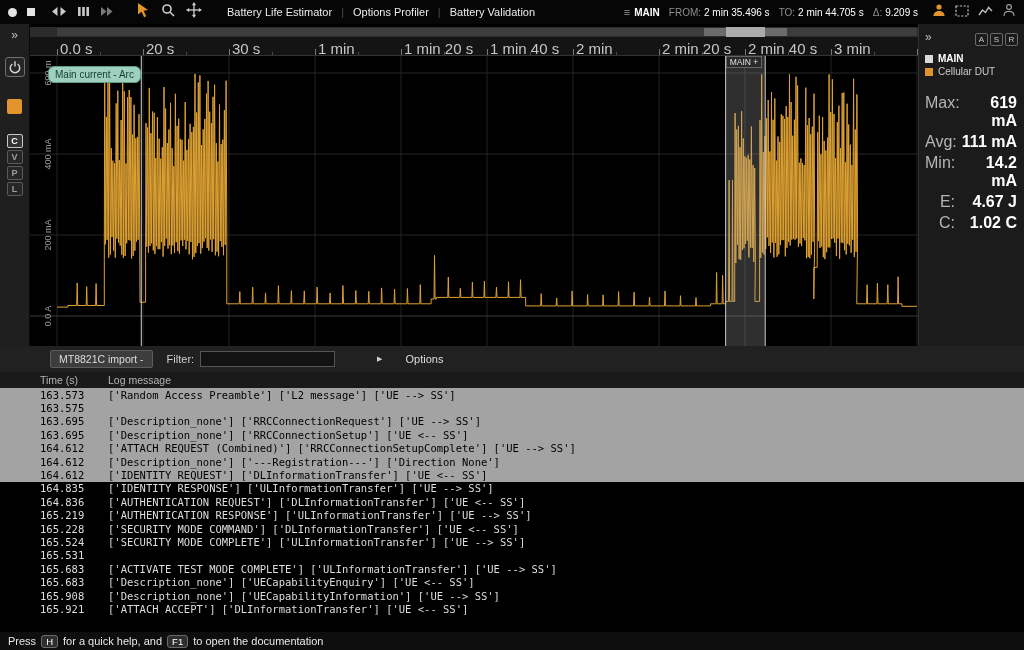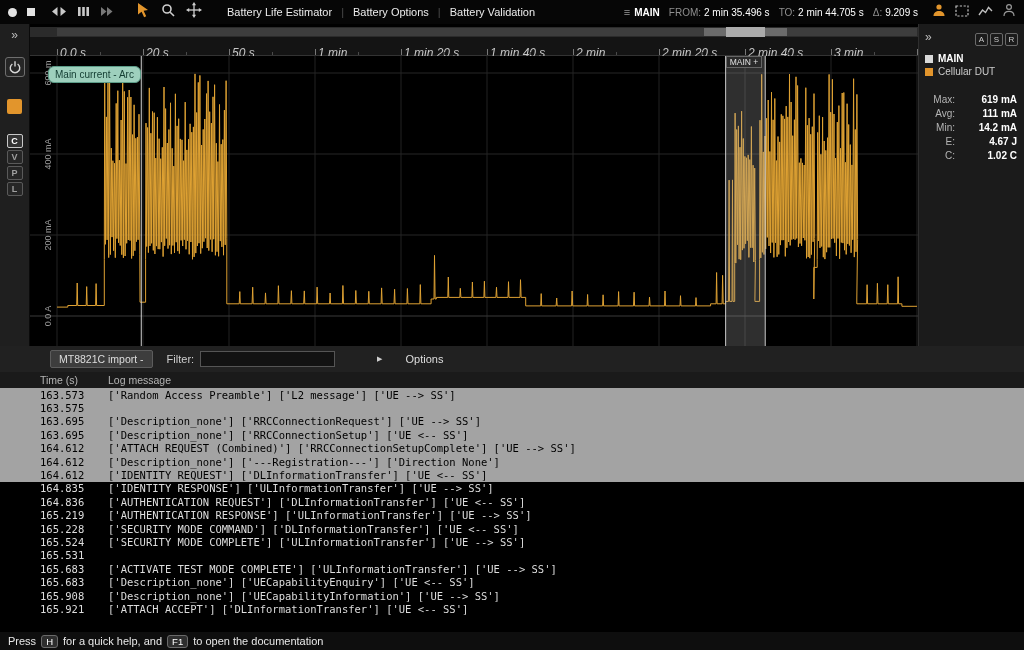--- a/index.html
+++ b/index.html
@@ -34,41 +34,41 @@
   .chan { width:16px; height:14px; border:1px solid #5a5a5a; background:#262626; color:#9f9f9f;
           font-size:9px; font-weight:bold; display:flex; align-items:center; justify-content:center; border-radius:2px; }
   .chan.sel { border-color:#c8c8c8; color:#fff; background:#343434; }
 
   .chart-col { width:888px; display:flex; flex-direction:column; position:relative; overflow:hidden; background:#000; }
   .scrollstrip { height:10px; margin-top:3px; position:relative; background:#2b2b2b; }
   .ss-th  { position:absolute; top:1px; bottom:1px; background:#3d3d3d; }
   .ss-mid { position:absolute; top:1px; bottom:1px; background:#6b6b6b; }
   .ss-sel { position:absolute; top:0; bottom:0; background:#ababab; }
   .ruler { height:19px; position:relative; background:#141414; border-bottom:1px solid #333; }
-  .rlab { position:absolute; top:9px; font-size:12px; color:#c6c6c6; white-space:nowrap;font-style:italic; }
+  .rlab { position:absolute; top:3px; font-size:15px; color:#c6c6c6; white-space:nowrap; }
   .rtick { position:absolute; bottom:0; width:1px; height:6px; background:#777; }
   .rtick.minor { height:3px; background:#4a4a4a; }
   .plot { flex:1; position:relative; background:#000; overflow:hidden; }
   .plot svg { position:absolute; left:0; top:0; }
   .ylab { position:absolute; left:0; width:36px; text-align:center; font-size:9px; color:#9a9a9a;
           transform:translateY(-50%) rotate(-90deg); }
   .trace-chip { position:absolute; left:18px; top:10px; background:#9ed0bd; color:#123c31; font-size:10px;
                 padding:2px 6px; border:1px solid #5c9c88; border-radius:6px; z-index:5; }
   .main-chip { position:absolute; top:0; background:#2a2a2a; border:1px solid #666; color:#e0e0e0;
                font-size:8.5px; padding:0 3px; z-index:5; white-space:nowrap; }
 
   .right-panel { flex:1; background:#1b1b1b; border-left:1px solid #2e2e2e; padding:4px 6px; color:#ccc; }
   .rp-top { display:flex; justify-content:space-between; align-items:center; }
   .cbtn { width:13px; height:13px; border:1px solid #6a6a6a; color:#ccc; font-size:8px; border-radius:2px;
           display:inline-flex; align-items:center; justify-content:center; margin-left:2px; }
   .legend { margin-top:6px; }
   .leg-item { display:flex; align-items:center; gap:5px; height:13px; font-size:10px; }
   .leg-swatch { width:8px; height:8px; display:inline-block; }
   .leg-label.strong { font-weight:bold; color:#fff; }
-  .stats { margin-top:16px; display:grid; grid-template-columns:30px 56px; column-gap:6px; row-gap:3px; font-size:10px; }
+  .stats { margin-top:16px; display:grid; grid-template-columns:30px 56px; column-gap:6px; row-gap:3px; font-size:16px; }
   .st-lab { text-align:right; color:#b5b5b5; }
   .st-val { text-align:right; color:#fff; font-weight:bold; }
 
   
   .log-section { flex:1; display:flex; flex-direction:column; background:#000; overflow:hidden; }
   .log-toolbar { height:26px; flex:0 0 auto; background:#212121; display:flex; align-items:center; font-size:11px; color:#ccc; }
   .import-btn { margin-left:50px; background:#3d3d3d; border:1px solid #5c5c5c; color:#ddd; font-size:10.5px;
                 padding:2px 8px; border-radius:2px; font-family:"Liberation Sans",sans-serif; }
   .filter-lab { margin-left:14px; color:#cfcfcf; }
   .filter-input { margin-left:6px; width:135px; height:16px; background:#121212; border:1px solid #555;
@@ -140,21 +140,21 @@
             <polygon points="8,16 6,12.8 10,12.8" fill="#cfcfcf"></polygon>
             <polygon points="0,8 3.2,6 3.2,10" fill="#cfcfcf"></polygon>
             <polygon points="16,8 12.8,6 12.8,10" fill="#cfcfcf"></polygon>
           </svg>
       </span>
     </span>
 
     <nav class="tabs">
         <span class="tab">Battery Life Estimator</span>
         <span class="tab-sep">|</span>
-        <span class="tab">Battery Options</span>
+        <span class="tab">Options Profiler</span>
         <span class="tab-sep">|</span>
         <span class="tab">Battery Validation</span>
       </nav>
 
     <div style="flex:1"></div>
 
     <div class="measure">
       <span class="m-icon">≡</span>
       <span class="m-chan">MAIN</span>
       <span class="m-lab">FROM:</span>
@@ -214,21 +214,21 @@
       <div class="scrollstrip">
           <span class="ss-th" style="left: 27px; width: 860px;"></span>
           <span class="ss-mid" style="left: 674.133px; width: 82.5987px;"></span>
           <span class="ss-sel" style="left: 695.633px; width: 39.5987px;"></span>
         </div>
       <div class="ruler">
           <span class="rlab" style="left: 30px;">0.0 s</span>
           <span class="rtick" style="left: 27px;"></span>
           <span class="rlab" style="left: 116px;">20 s</span>
           <span class="rtick" style="left: 113px;"></span>
-          <span class="rlab" style="left: 202px;">50 s</span>
+          <span class="rlab" style="left: 202px;">30 s</span>
           <span class="rtick" style="left: 199px;"></span>
           <span class="rlab" style="left: 288px;">1 min</span>
           <span class="rtick" style="left: 285px;"></span>
           <span class="rlab" style="left: 374px;">1 min 20 s</span>
           <span class="rtick" style="left: 371px;"></span>
           <span class="rlab" style="left: 460px;">1 min 40 s</span>
           <span class="rtick" style="left: 457px;"></span>
           <span class="rlab" style="left: 546px;">2 min</span>
           <span class="rtick" style="left: 543px;"></span>
           <span class="rlab" style="left: 632px;">2 min 20 s</span>

